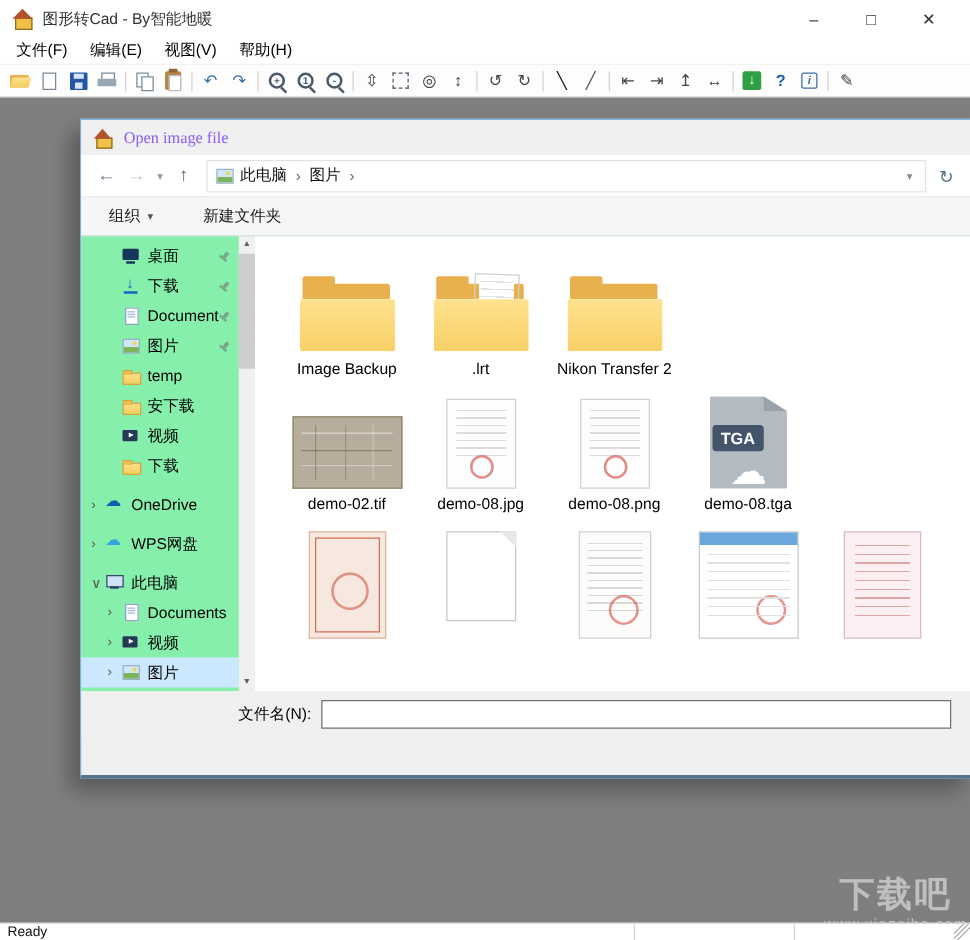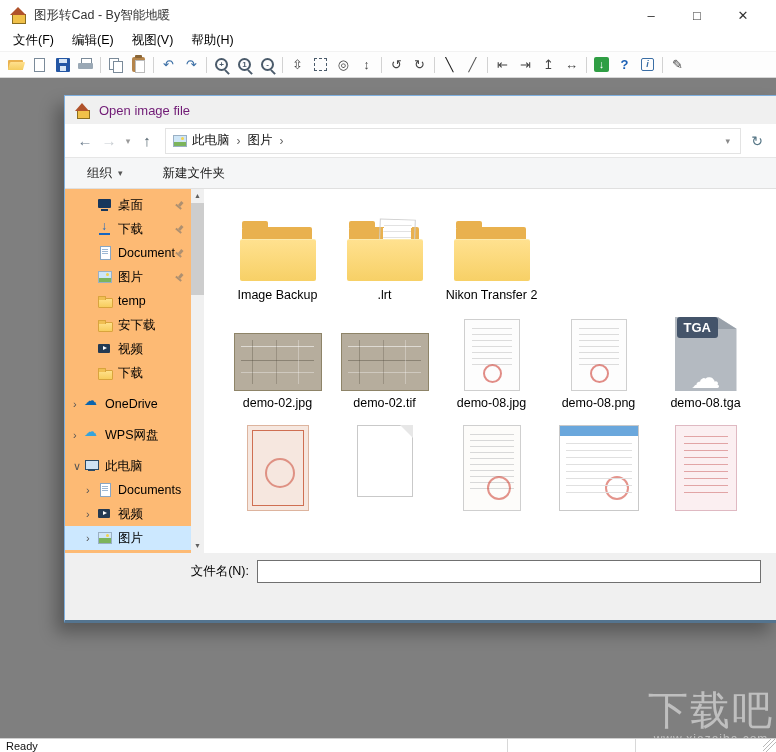--- a/index.html
+++ b/index.html
@@ -43,51 +43,51 @@
   .i-zoom::after { content:""; position:absolute; right:-4px; bottom:-4px; width:6px; height:2px; background:#4a5a6a; transform:rotate(45deg); }
   .i-grid { width:13px; height:13px; border:1px dashed #4a5a6a; }
   .i-green { width:15px; height:15px; background:#2f9e44; color:#fff; font-weight:bold; font-size:11px; line-height:15px; text-align:center; border-radius:2px; }
   .i-info { width:13px; height:13px; border:1px solid #3a6ea5; color:#3a6ea5; font-size:9px; line-height:11px; text-align:center; font-style:italic; font-weight:bold; border-radius:2px; }
 
   
   .canvas { position:relative; height:660px; background:#7f7f7f; overflow:hidden; }
 
   
   .wm { position:absolute; right:2px; bottom:-8px; text-align:center; color:rgba(255,255,255,.5); z-index:1; }
-  .wm-big { font-size:40px; font-weight:normal; letter-spacing:2px; line-height:1.1; }
+  .wm-big { font-size:28px; font-weight:bold; letter-spacing:2px; line-height:1.1; }
   .wm-url { font-size:12px; letter-spacing:1px; }
   .brand { position:absolute; right:18px; bottom:6px; font-size:24px; font-weight:bold; color:#fff; letter-spacing:2px; text-shadow:1px 2px 3px rgba(0,0,0,.5); z-index:2; }
 
   
   .dialog { position:absolute; left:64px; top:17px; right:-2px; height:528px; background:#f0f0f0;
             border:1px solid #7fb0e0; border-bottom:3px solid #54748f; box-shadow:-8px 10px 16px rgba(0,0,0,.3); z-index:5; }
   .dlg-titlebar { height:28px; display:flex; align-items:center; padding:0 10px; background:#f0f0f0; }
   .dlg-house { width:15px; height:15px; position:relative; margin-right:9px; flex:none; }
   .dlg-house::before { content:""; position:absolute; left:2px; top:7px; width:11px; height:7px; background:#f0c049; border:1px solid #8a6d1f; }
   .dlg-house::after { content:""; position:absolute; left:0; top:0; border-left:7.5px solid transparent; border-right:7.5px solid transparent; border-bottom:8px solid #b0522b; }
-  .dlg-title { font-size:13px; color:#701a75; }
+  .dlg-title { font-size:13px; color:#8b5cf6;font-family:Liberation Serif, serif; }
 
   .dlg-nav { height:34px; background:#fff; display:flex; align-items:center; padding:0 8px; border-bottom:1px solid #e6e6e6; }
   .nav-btn { width:24px; text-align:center; font-size:15px; flex:none; }
   .nav-back { color:#6b7c8c; }
   .nav-fwd { color:#c8cdd2; }
   .nav-drop { color:#9a9a9a; font-size:9px; width:14px; }
   .nav-up { color:#55656f; }
   .crumb-bar { flex:1; height:26px; margin:0 4px 0 6px; border:1px solid #e3e3e3; background:#fff; display:flex; align-items:center; padding:0 6px; font-size:12.5px; }
   .crumb { padding:2px 4px; color:#111; }
   .crumb-sep { padding:0 3px; color:#666; font-size:12px; }
   .crumb-caret { margin-left:auto; color:#8a8a8a; font-size:9px; padding:0 4px; }
   .nav-refresh { color:#557585; font-size:14px; }
 
   .dlg-cmdbar { height:31px; display:flex; align-items:center; padding:0 22px; background:#f5f6f7; border-bottom:1px solid #e0e0e0; font-size:12.5px; }
   .cmd-organize { display:flex; align-items:center; gap:6px; color:#1a1a1a; }
   .cmd-caret { font-size:9px; color:#555; }
   .cmd-newfolder { margin-left:40px; color:#1a1a1a; }
 
-  .dlg-body { display:flex; height:364px; background:#fdba74; }
+  .dlg-body { display:flex; height:364px; background:#86efac; }
 
   
   .sidebar { width:126px; flex:none; padding-top:4px; overflow:hidden; }
   .tree-item { height:24px; display:flex; align-items:center; font-size:12.5px; white-space:nowrap; }
   .tree-item.gap { margin-top:7px; }
   .tree-item.lvl0 { padding-left:8px; }
   .tree-item.lvl1 { padding-left:21px; }
   .tree-item.selected { background:#cce8ff; }
   .chev { width:11px; font-size:11px; color:#555; flex:none; }
   .tree-label { margin-left:5px; overflow:hidden; }
@@ -145,21 +145,21 @@
   .th-tan::after { content:""; position:absolute; left:20%; top:10%; width:1px; height:80%; background:rgba(70,65,50,.3);
                    box-shadow:24px 0 0 rgba(70,65,50,.25), 46px 0 0 rgba(255,255,255,.3); }
   .th-doc { width:56px; height:72px; background:#fdfdfd; border:1px solid #cfcfcf; position:relative; }
   .th-doc::before { content:""; position:absolute; left:7px; right:7px; top:8px; height:40px;
                     background:repeating-linear-gradient(180deg,#dcdcdc 0 1px, transparent 1px 6px); }
   .th-doc::after { content:""; position:absolute; left:18px; bottom:7px; width:15px; height:15px; border:2px solid rgba(210,80,70,.65); border-radius:50%; }
 
   .th-tga { width:62px; height:74px; position:relative; }
   .tga-page { position:absolute; left:0; top:0; right:0; bottom:0; background:#b4bac1; clip-path:polygon(0 0,70% 0,100% 16%,100% 100%,0 100%); }
   .tga-fold { position:absolute; right:0; top:0; width:19px; height:12px; background:#99a1aa; clip-path:polygon(0 0,100% 100%,0 100%); }
-  .tga-badge { position:absolute; left:2px; top:0; background:#44546a; color:#fff; font-weight:bold; font-size:13px; line-height:1; padding:4px 7px; border-radius:3px; }
+  .tga-badge { position:absolute; left:2px; top:23px; background:#44546a; color:#fff; font-weight:bold; font-size:13px; line-height:1; padding:4px 7px; border-radius:3px; }
   .tga-cloud { position:absolute; left:50%; transform:translateX(-50%); bottom:-2px; color:#fff; font-size:30px; line-height:1; }
 
   .th-certred { width:62px; height:86px; background:#f6e7df; border:1px solid #ddb49e; position:relative; }
   .th-certred::before { content:""; position:absolute; left:4px; right:4px; top:4px; bottom:4px; border:1px solid #cf6f52; }
   .th-certred::after { content:""; position:absolute; left:17px; top:32px; width:26px; height:26px; border:2px solid rgba(200,60,40,.5); border-radius:50%; }
   .th-blank { width:56px; height:72px; background:#fff; border:1px solid #c9c9c9; position:relative; }
   .th-blank::before { content:""; position:absolute; right:-1px; top:-1px; border-left:13px solid transparent; border-top:13px solid #e7e7e7; }
   .th-doc2 { width:58px; height:86px; background:#fdfcfa; border:1px solid #cfcfcf; position:relative; }
   .th-doc2::before { content:""; position:absolute; left:6px; right:6px; top:8px; height:56px;
                      background:repeating-linear-gradient(180deg,#d8d8d8 0 1px, transparent 1px 6px); }
@@ -415,26 +415,20 @@
                 </div>
               </div>
               <div class="cell-label">Nikon Transfer 2</div>
             </div>
           </div>
         <div class="grid-row r2">
             <div class="cell">
               <div class="iconbox">
                 <div class="th-tan"></div>
               </div>
-              <div class="cell-label">demo-02.jpg</div>
-            </div>
-            <div class="cell">
-              <div class="iconbox">
-                <div class="th-tan"></div>
-              </div>
               <div class="cell-label">demo-02.tif</div>
             </div>
             <div class="cell">
               <div class="iconbox">
                 <div class="th-doc"></div>
               </div>
               <div class="cell-label">demo-08.jpg</div>
             </div>
             <div class="cell">
               <div class="iconbox">

